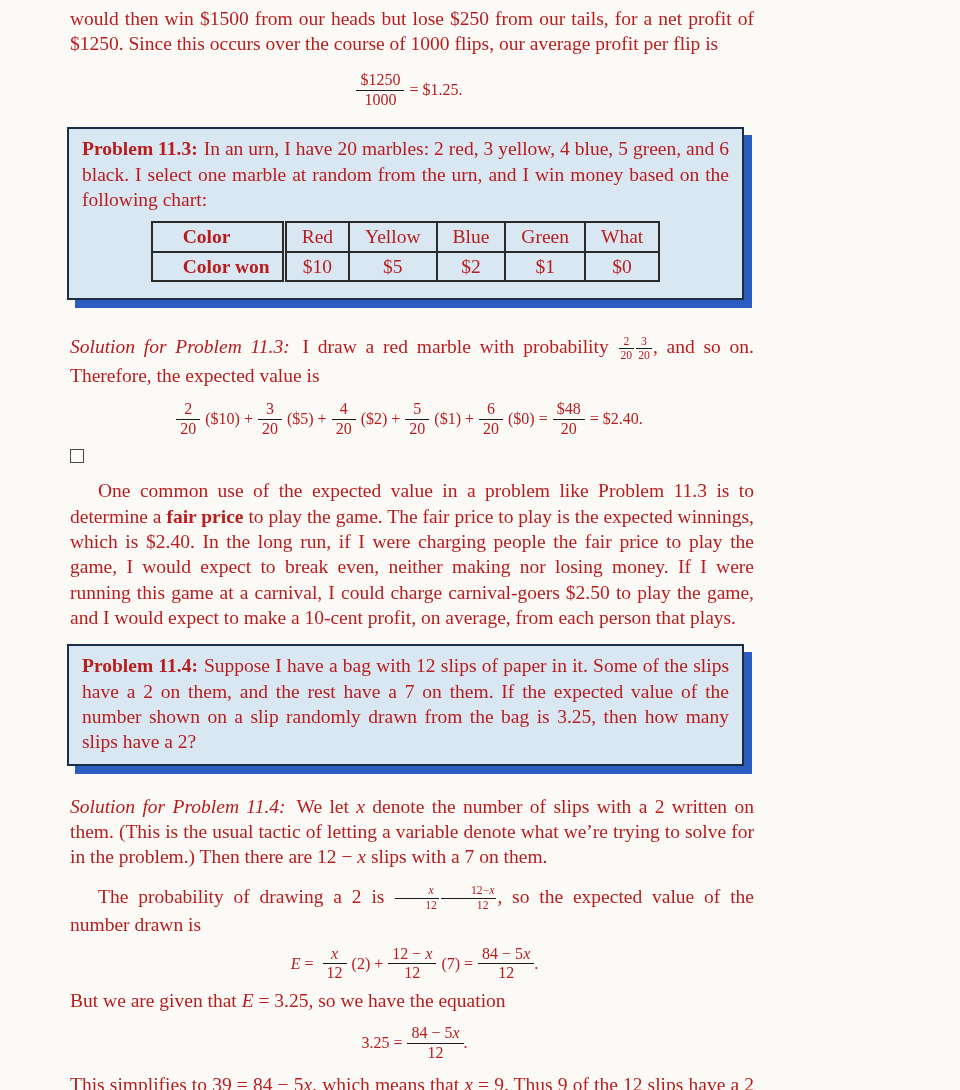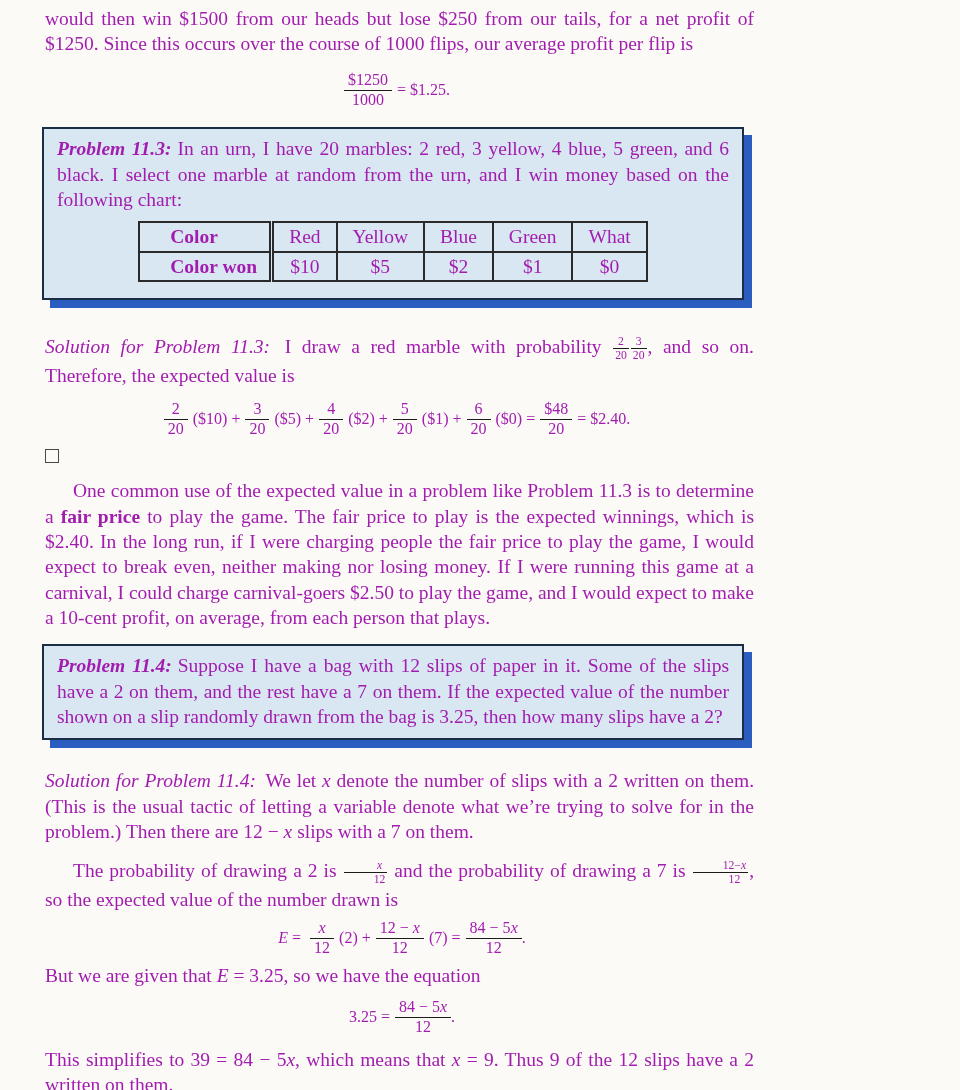--- a/index.html
+++ b/index.html
@@ -4,25 +4,25 @@
 <style>
   html,body{
     margin:0; padding:0;
     width:960px; height:1090px;
     background:#fbfaf7;
     overflow:hidden;
   }
   .page{
     box-sizing:border-box;
     width:780px; height:1090px;
-    padding:6px 26px 0 45px;
+    padding:6px 26px 0 70px;
     font-family:"Liberation Serif","DejaVu Serif",serif;
     font-size:19.5px;
     line-height:1.3;
-    color:#a21caf;
+    color:#b91c1c;
   }
   p{ margin:0; text-align:justify; }
   .indent{ text-indent:28px; }
 
   
   .equation{
     display:flex; justify-content:center; align-items:center;
     font-size:16px;
   }
   .equation .op{ margin:0 5px; white-space:pre; }
@@ -40,21 +40,21 @@
   .ifrac .fd{ display:block; border-top:1px solid #1b1b1b; padding:0 2px; }
 
   
   .problem-box{
     background:#d8e7f2;
     border:2px solid #1a2e45;
     box-shadow:8px 8px 0 0 #2b5dc0;
     padding:7px 13px 9px 13px;
     margin:0 10px 0 -3px;
   }
-  .problem-label{ font-weight:bold; margin-right:6px;font-style:italic; }
+  .problem-label{ font-weight:bold; margin-right:6px; }
   .sol-label{ font-style:italic; margin-right:4px; }
 
   
   table.win-table{
     border-collapse:collapse;
     margin:9px auto 7px auto;
     background:transparent;
   }
   .win-table td{
     border:2px solid #2a2a2a;
@@ -168,21 +168,21 @@
   <div class="qed-row"><span class="qed"></span></div>
 
   <p id="para-fair" class="indent"><span>One common use of the expected value in a problem like Problem 11.3 is to determine a </span><b>fair price</b><span> to play the game. The fair price to play is the expected winnings, which is $2.40. In the long run, if I were charging people the fair price to play the game, I would expect to break even, neither making nor losing money. If I were running this game at a carnival, I could charge carnival-goers $2.50 to play the game, and I would expect to make a 10-cent profit, on average, from each person that plays.</span></p>
 
   <div id="box2" class="problem-box">
     <p><span class="problem-label">Problem 11.4:</span><span>Suppose I have a bag with 12 slips of paper in it. Some of the slips have a 2 on them, and the rest have a 7 on them. If the expected value of the number shown on a slip randomly drawn from the bag is 3.25, then how many slips have a 2?</span></p>
   </div>
 
   <p id="sol114"><span class="sol-label">Solution for Problem 11.4:</span><span> We let </span><i>x</i><span> denote the number of slips with a 2 written on them. (This is the usual tactic of letting a variable denote what we’re trying to solve for in the problem.) Then there are 12 − </span><i>x</i><span> slips with a 7 on them.</span></p>
 
-  <p id="para-prob" class="indent"><span>The probability of drawing a 2 is </span><span class="ifrac"><span class="fn"><span></span><i>x</i></span><span class="fd">12</span></span><span> and the probability of drawing a 7 is </span><span class="ifrac"><span class="fn"><span>12−</span><i>x</i></span><span class="fd">12</span></span><span>, so the expected value of the number drawn is</span></p>
+  <p id="para-prob" class="indent"><span>The probability of drawing a 2 is </span><span class="ifrac"><span class="fn"><span></span><i>x</i></span><span class="fd">12</span></span><span class="ifrac"><span class="fn"><span>12−</span><i>x</i></span><span class="fd">12</span></span><span>, so the expected value of the number drawn is</span></p>
 
   <div id="eq3" class="equation">
     <span class="op"><i>E</i><span> = </span></span>
     <span class="dfrac">
         <span class="fn"><span></span><i>x</i></span>
         <span class="fd">12</span>
       </span>
     <span class="op">(2) +</span>
     <span class="dfrac">
         <span class="fn"><span>12 − </span><i>x</i></span>

